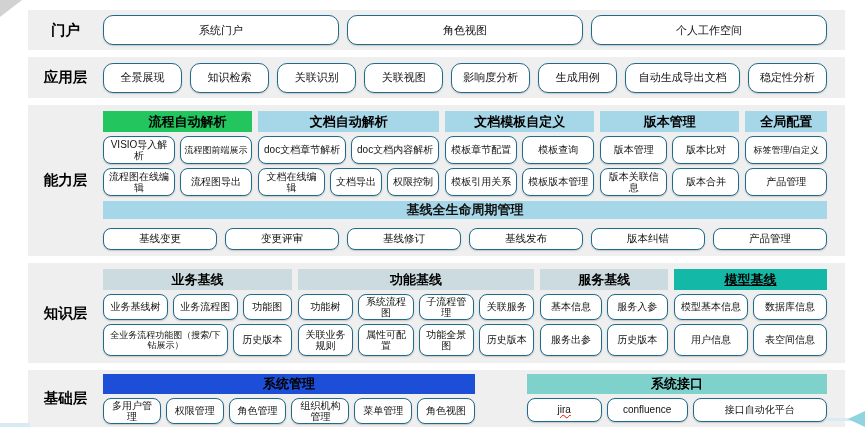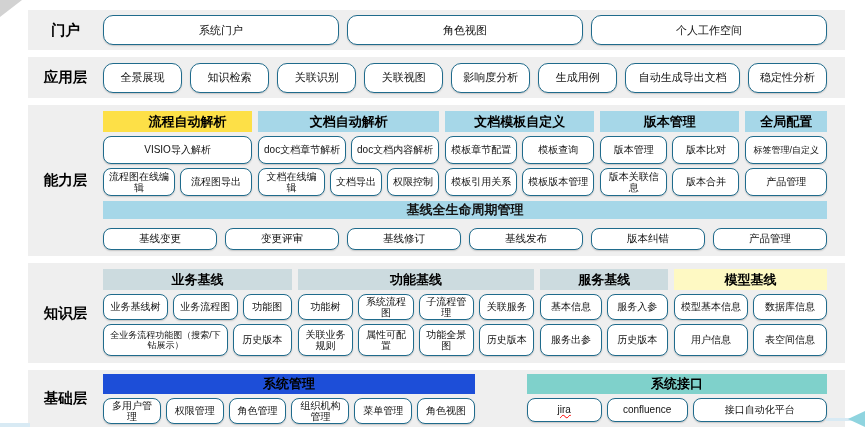--- a/index.html
+++ b/index.html
@@ -99,23 +99,24 @@
         <div class="box" style="flex: 1.5 1 0px;">自动生成导出文档</div>
         <div class="box" style="flex: 1 1 0px;">稳定性分析</div>
       </div>
   </section>
 
   <section class="band band-capability" style="top: 105px; height: 151px; background: rgb(239, 239, 239);">
     <div class="layer-label">能力层</div>
     <div class="content">
       <div class="groups-row">
           <div class="group" style="flex: 1.5 1 0px;">
-            <div class="group-header" style="background: #fde047; padding-left: 20px;">流程自动解析</div>
+            <div class="group-header" style="background: #22c55e; padding-left: 20px;">流程自动解析</div>
             <div class="box-row r0">
               <div class="box" style="flex: 1 1 0px;">VISIO导入解析</div>
+              <div class="box small" style="flex: 1 1 0px;">流程图前端展示</div>
             </div>
             <div class="box-row r1">
               <div class="box" style="flex: 1 1 0px;">流程图在线编辑</div>
               <div class="box" style="flex: 1 1 0px;">流程图导出</div>
             </div>
           </div>
           <div class="group" style="flex: 1.82 1 0px;">
             <div class="group-header" style="background: rgb(166, 215, 232);">文档自动解析</div>
             <div class="box-row r0">
               <div class="box" style="flex: 1 1 0px;">doc文档章节解析</div>
@@ -206,21 +207,21 @@
           <div class="box-row r0">
             <div class="box" style="flex: 1 1 0px;">基本信息</div>
             <div class="box" style="flex: 1 1 0px;">服务入参</div>
           </div>
           <div class="box-row r1">
             <div class="box" style="flex: 1 1 0px;">服务出参</div>
             <div class="box" style="flex: 1 1 0px;">历史版本</div>
           </div>
         </div>
         <div class="group" style="flex: 1.5 1 0px;">
-          <div class="group-header" style="background: #fef9c3;">模型基线</div>
+          <div class="group-header" style="background: #14b8a6; text-decoration: underline;">模型基线</div>
           <div class="box-row r0">
             <div class="box" style="flex: 1 1 0px;">模型基本信息</div>
             <div class="box" style="flex: 1 1 0px;">数据库信息</div>
           </div>
           <div class="box-row r1">
             <div class="box" style="flex: 1 1 0px;">用户信息</div>
             <div class="box" style="flex: 1 1 0px;">表空间信息</div>
           </div>
         </div>
       </div>

